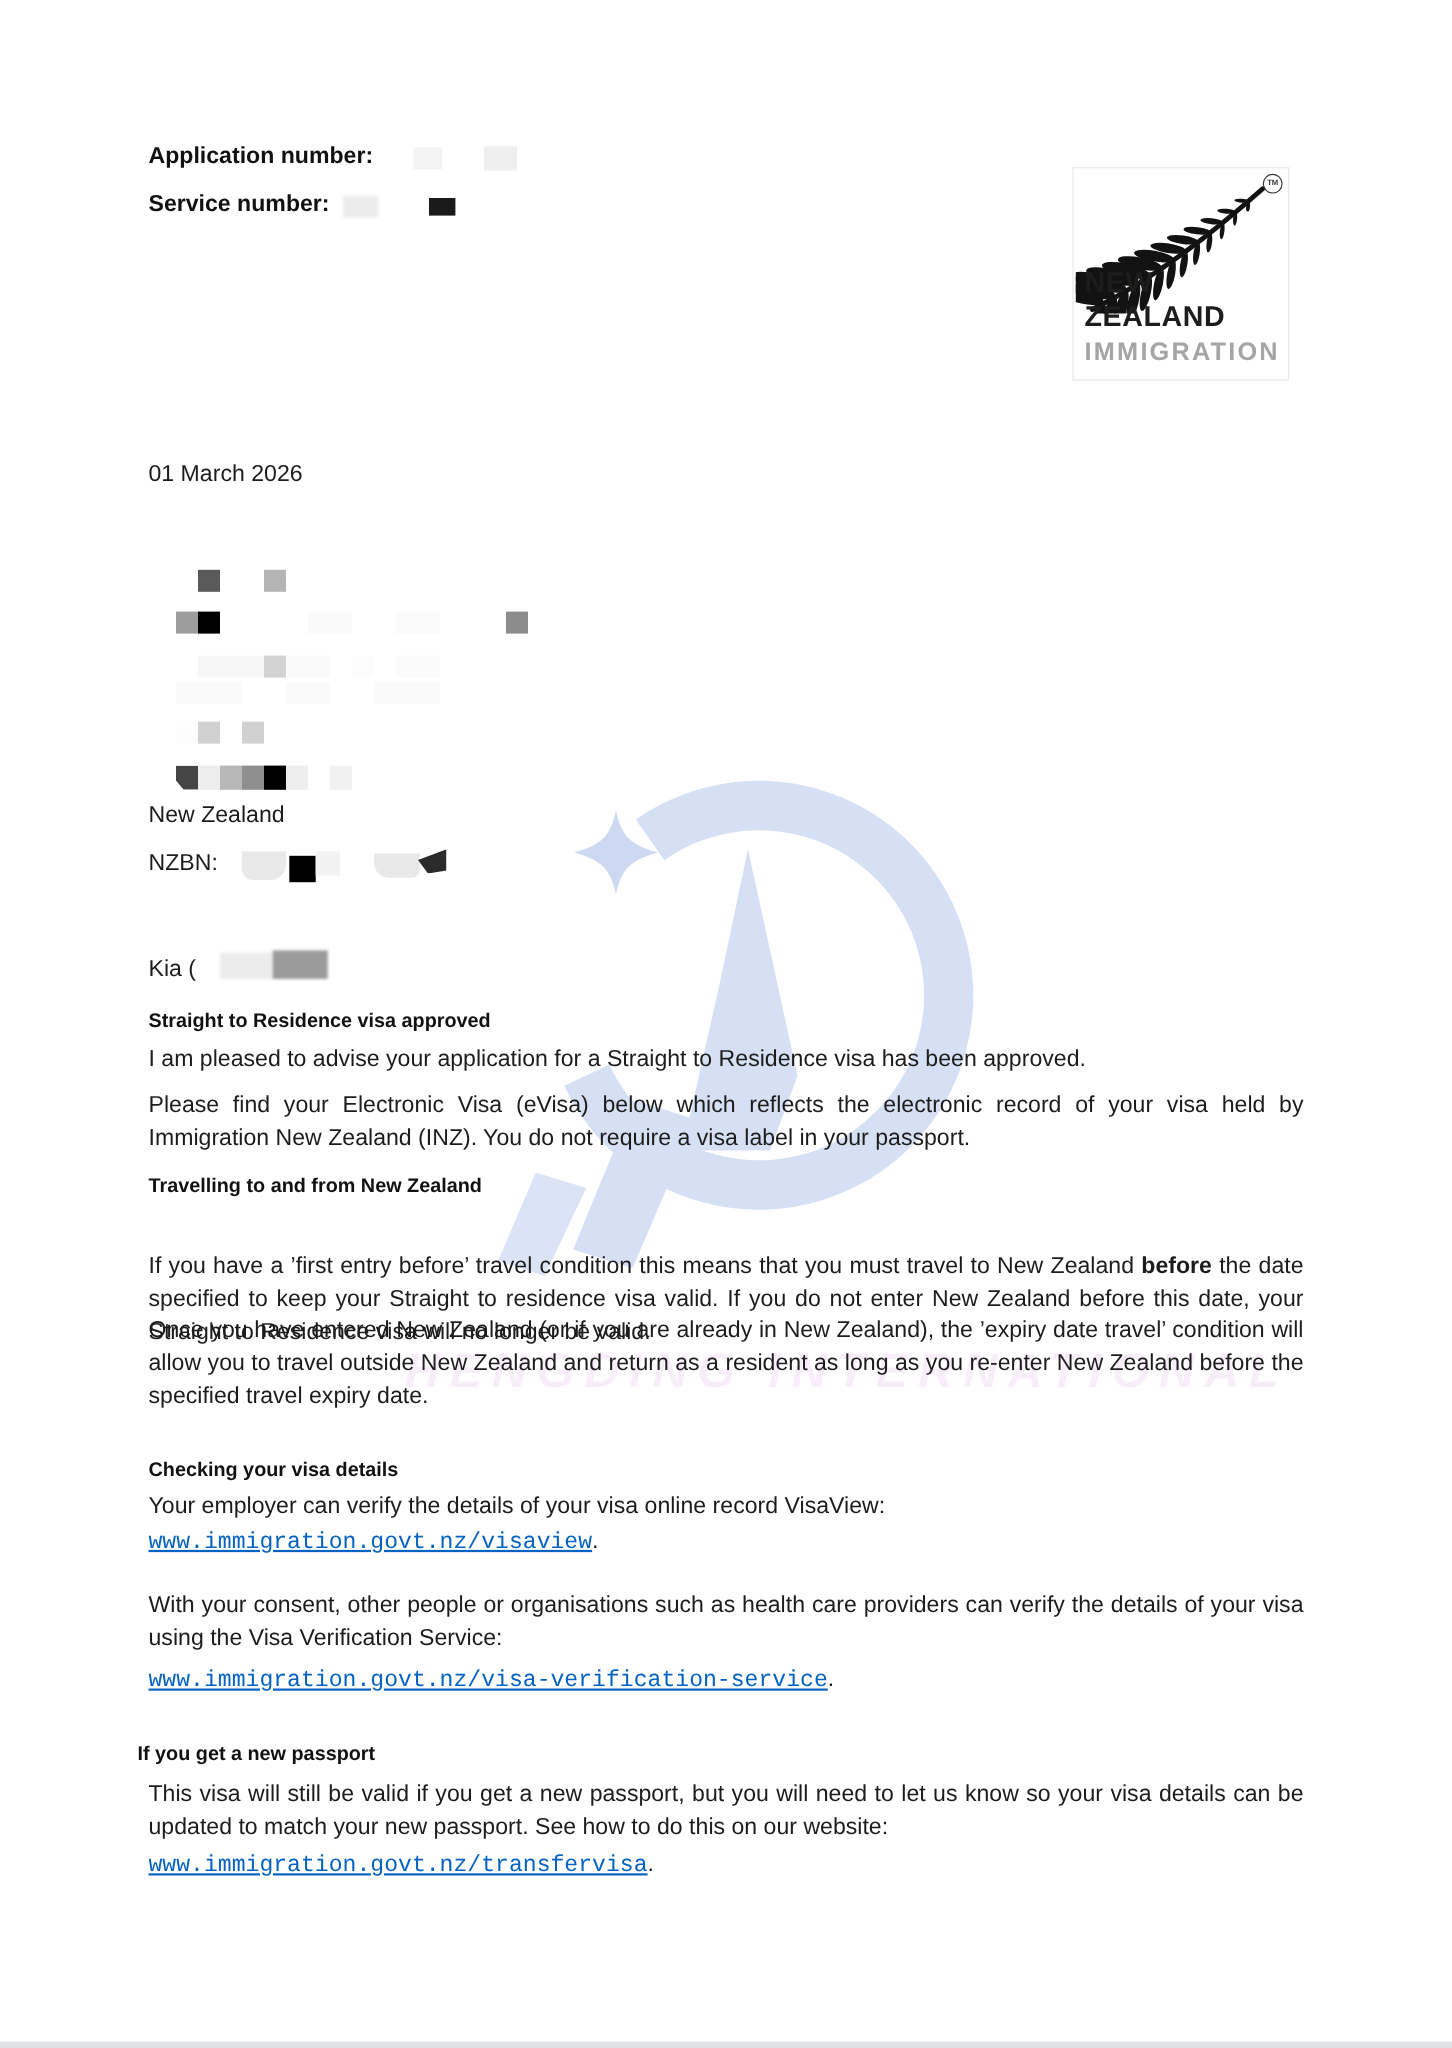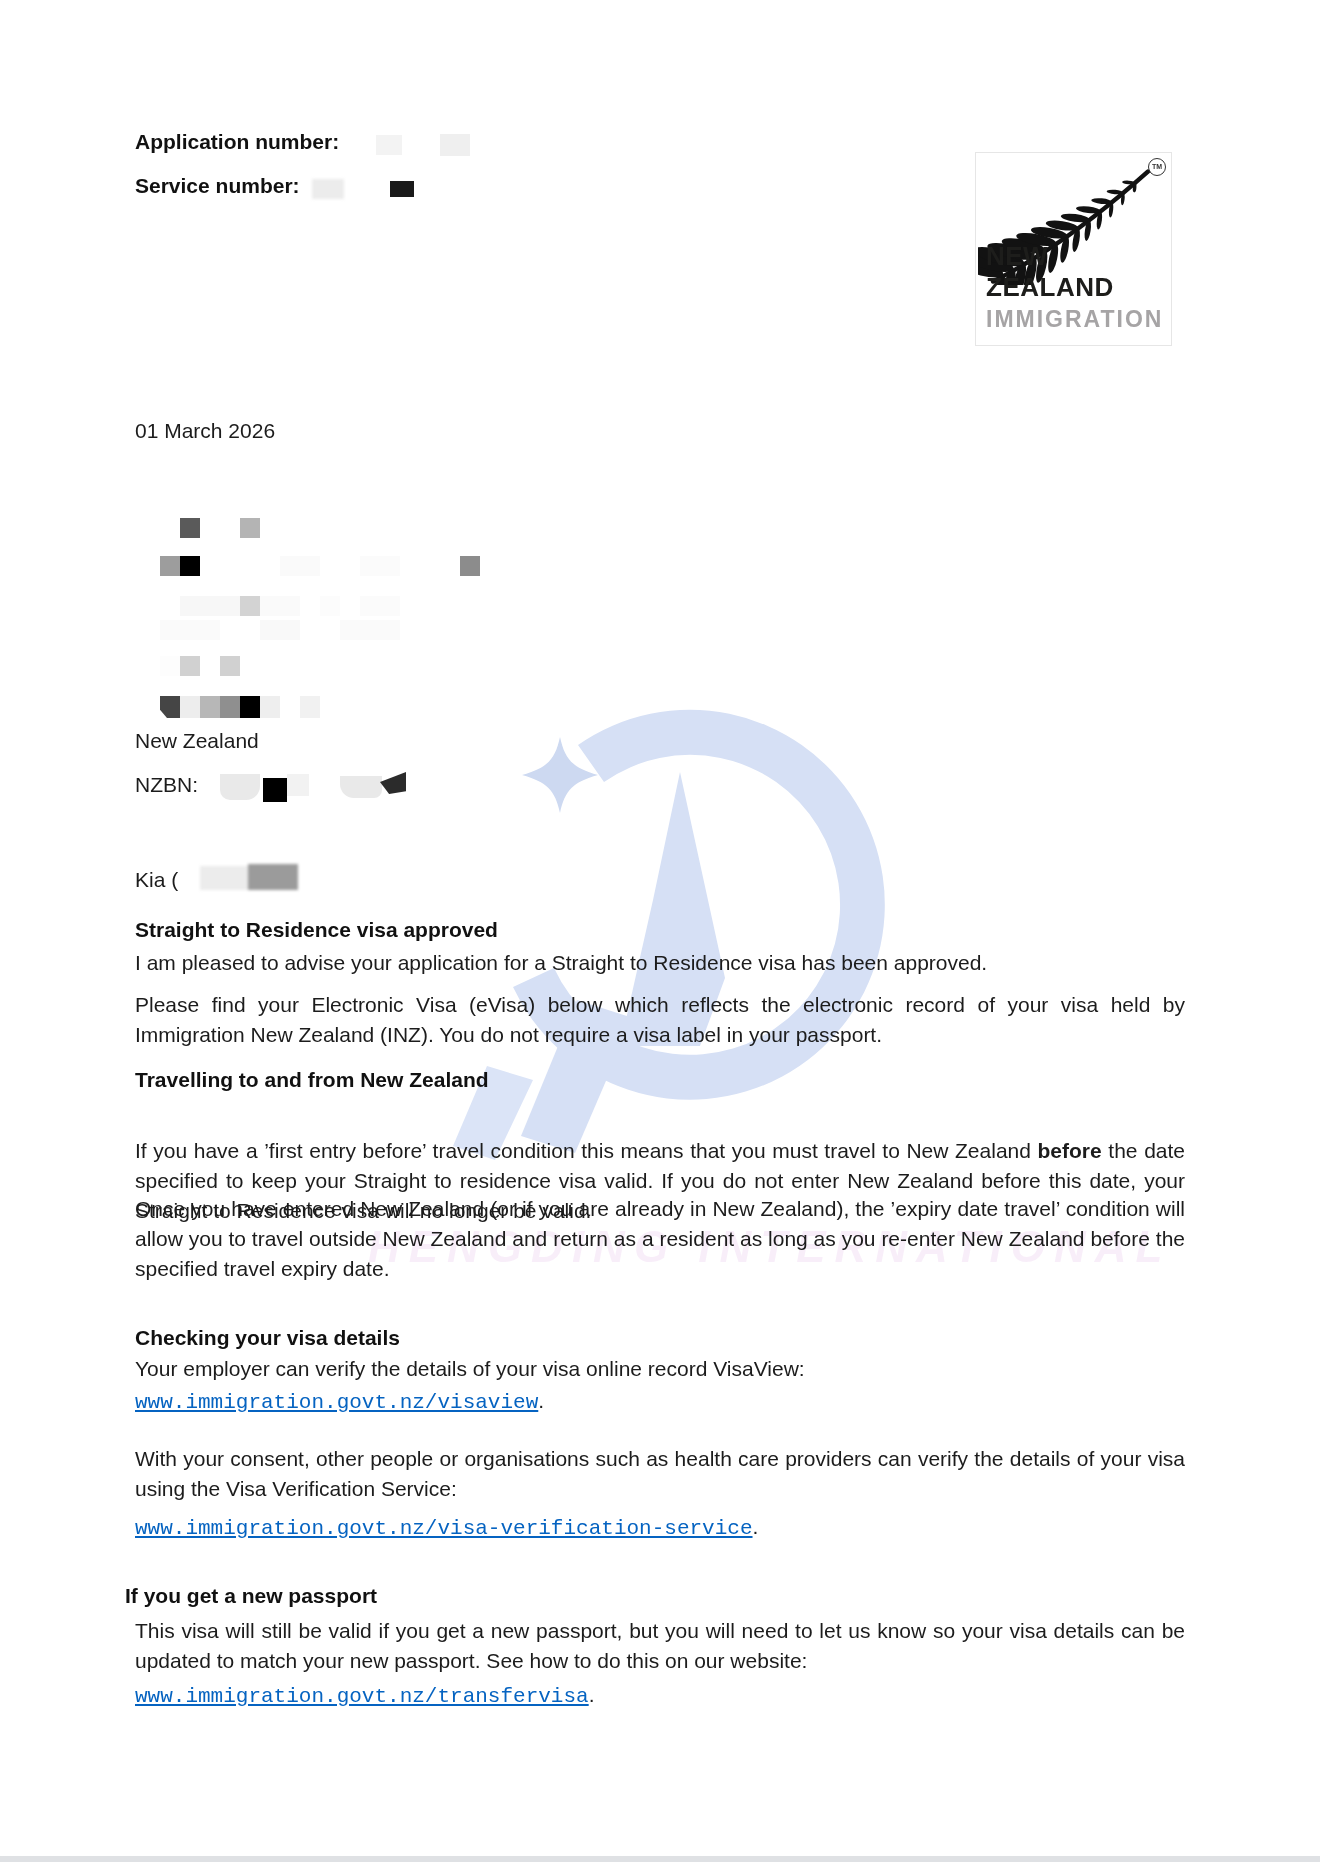--- a/index.html
+++ b/index.html
@@ -9,21 +9,21 @@
     background:#ffffff;
     font-family:"Liberation Sans","DejaVu Sans",sans-serif;
     color:#1c1c1c;
     overflow:hidden;
   }
   .abs{position:absolute;}
   
   .txt{font-size:21px;line-height:30px;color:#1c1c1c;}
   .para{width:1050px;text-align:justify;}
   .bold{font-weight:700;}
-  .heading{font-size:21px;font-weight:700;color:#111;}
+  .heading{font-size:18px;font-weight:700;color:#111;}
   .label{font-size:21px;font-weight:700;color:#111;}
   a.doclink{color:#0563c1;text-decoration:underline;cursor:pointer;font-family:Liberation Mono, monospace;}
   .dot{color:#1c1c1c;text-decoration:none;}
   
   .pxrow{position:absolute;height:20px;}
   .px{position:absolute;top:0;height:20px;display:block;}
   
   .logo-box{
     left:975px;top:152px;width:197px;height:194px;
     border:1px solid #e6e6e6;background:#fff;box-sizing:border-box;

